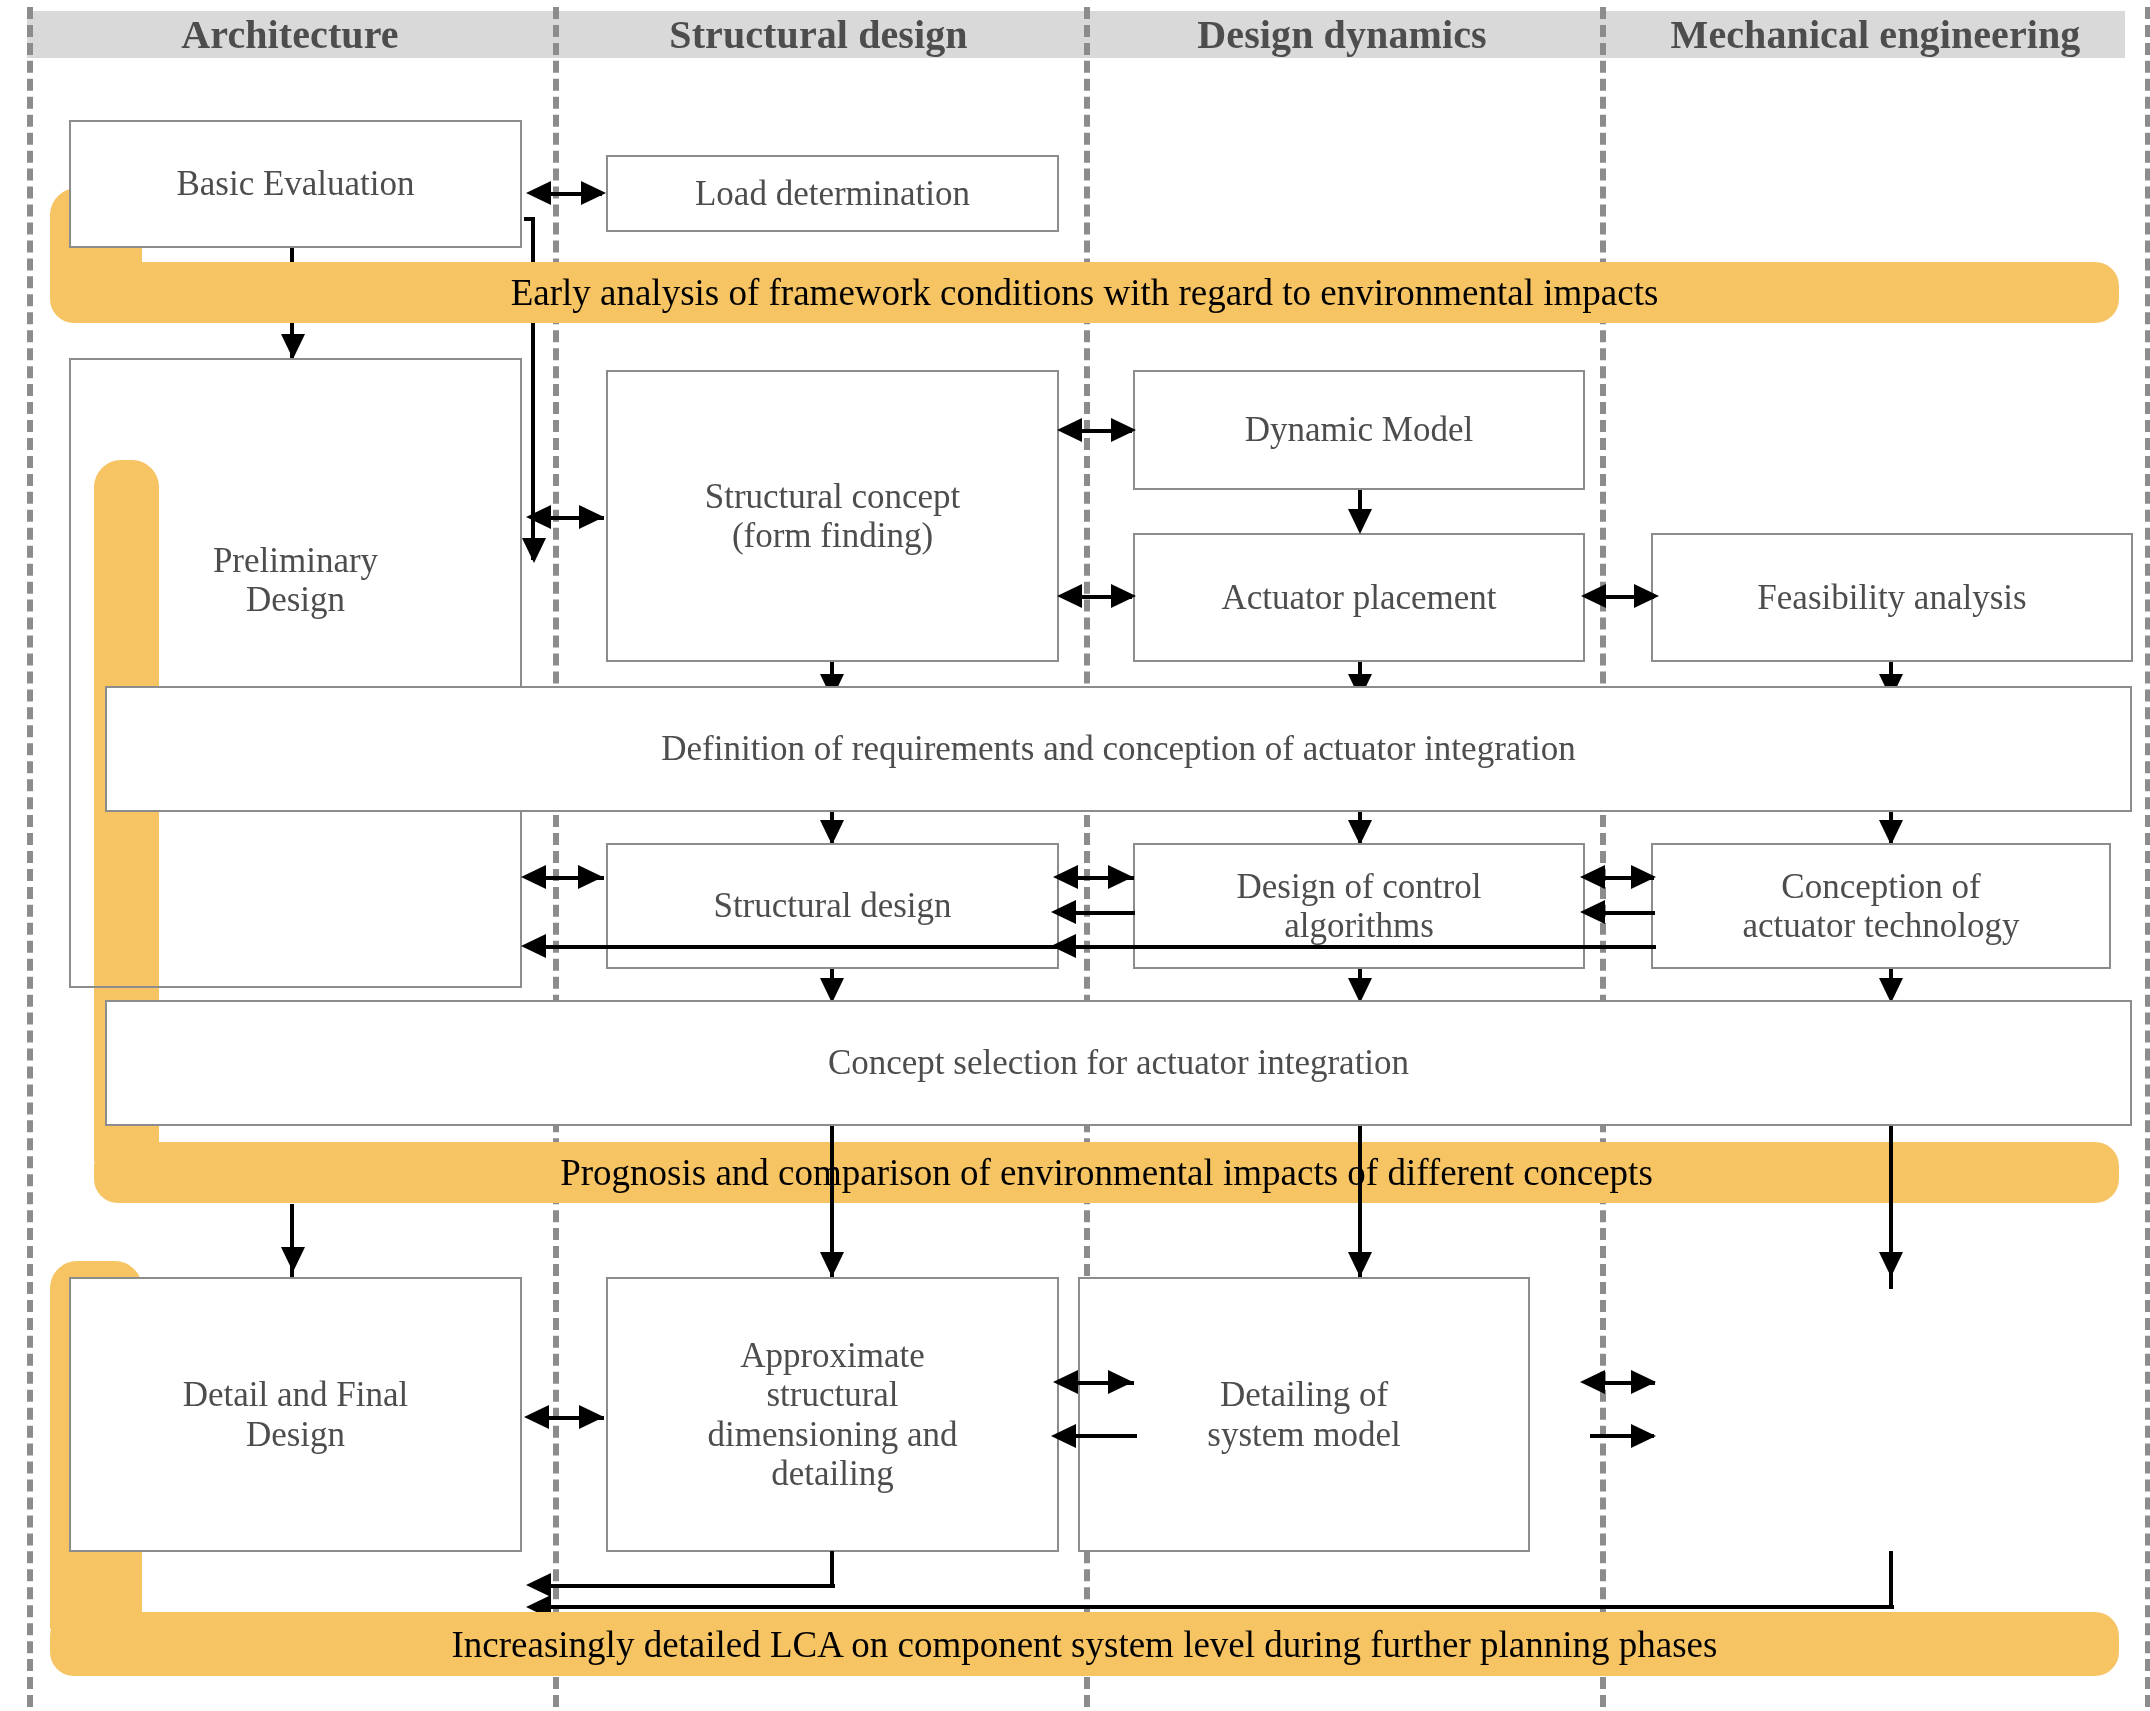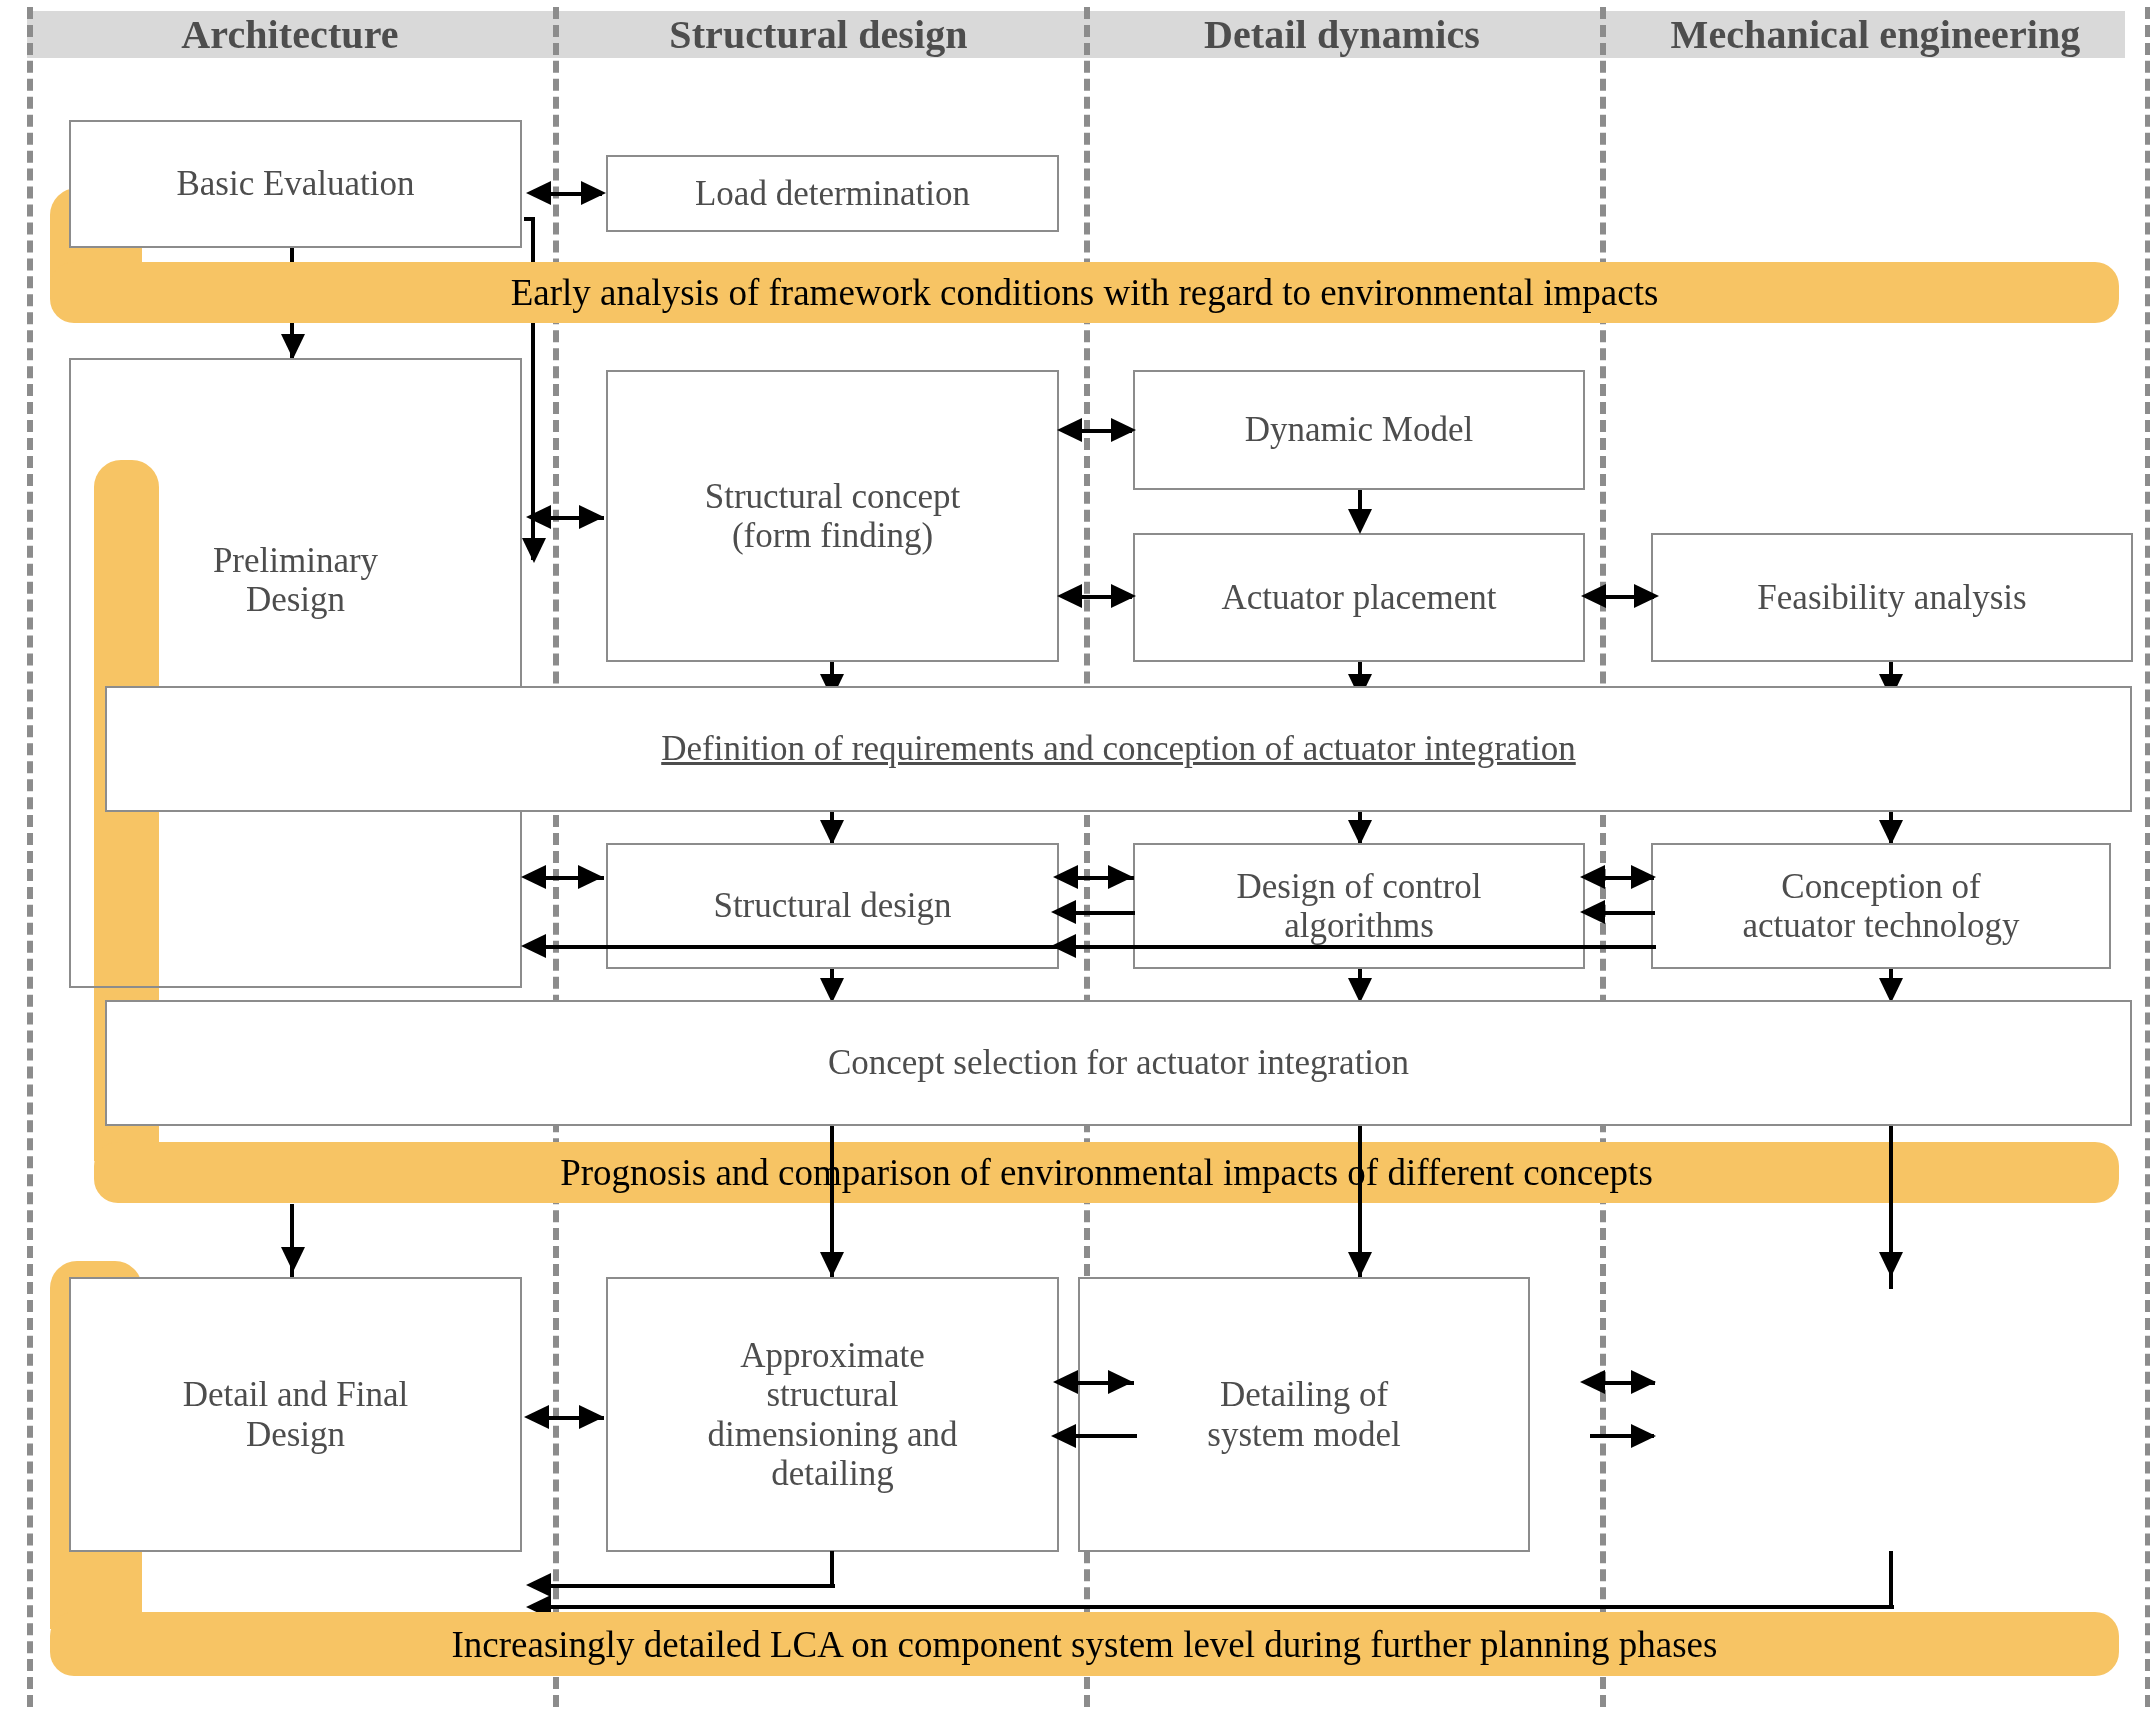--- a/index.html
+++ b/index.html
@@ -45,21 +45,21 @@
 
   <div class="hdr-band" style="left:27px;top:11.3px;width:2098px;height:47px;"></div>
 
   <div class="hdr-label" style="left:27px;top:5.7px;width:526px;height:58px;">
     <span>Architecture</span>
   </div>
   <div class="hdr-label" style="left:553px;top:5.7px;width:531px;height:58px;">
     <span>Structural design</span>
   </div>
   <div class="hdr-label" style="left:1084px;top:5.7px;width:516px;height:58px;">
-    <span>Detail dynamics</span>
+    <span>Design dynamics</span>
   </div>
   <div class="hdr-label" style="left:1600px;top:5.7px;width:551px;height:58px;">
     <span>Mechanical engineering</span>
   </div>
 
   <div class="divider" style="left:27px;top:7px;height:1700px;"></div>
   <div class="divider" style="left:553px;top:7px;height:1700px;"></div>
   <div class="divider" style="left:1084px;top:7px;height:1700px;"></div>
   <div class="divider" style="left:1600px;top:7px;height:1700px;"></div>
   <div class="divider" style="left:2145px;top:7px;height:1700px;"></div>
@@ -137,21 +137,21 @@
 
   <div class="ln vln" style="left:830px;top:662px;width:3.5px;height:21px;"></div>
   <div class="arw down" style="left:820px;top:674px;"></div>
 
   <div class="ln vln" style="left:1358px;top:662px;width:3.5px;height:21px;"></div>
   <div class="arw down" style="left:1348px;top:674px;"></div>
 
   <div class="ln vln" style="left:1889px;top:662px;width:3.5px;height:21px;"></div>
   <div class="arw down" style="left:1879px;top:674px;"></div>
 
-  <div class="box thin wide" style="left:105px;top:686px;width:2027px;height:126px;text-decoration:underline;">
+  <div class="box thin wide" style="left:105px;top:686px;width:2027px;height:126px;">
     <span>Definition of requirements and conception of actuator integration</span>
   </div>
 
   <div class="ln vln" style="left:830px;top:812px;width:3.5px;height:31px;"></div>
   <div class="arw down" style="left:820px;top:820px;"></div>
 
   <div class="ln vln" style="left:1358px;top:812px;width:3.5px;height:31px;"></div>
   <div class="arw down" style="left:1348px;top:820px;"></div>
 
   <div class="ln vln" style="left:1889px;top:812px;width:3.5px;height:31px;"></div>

